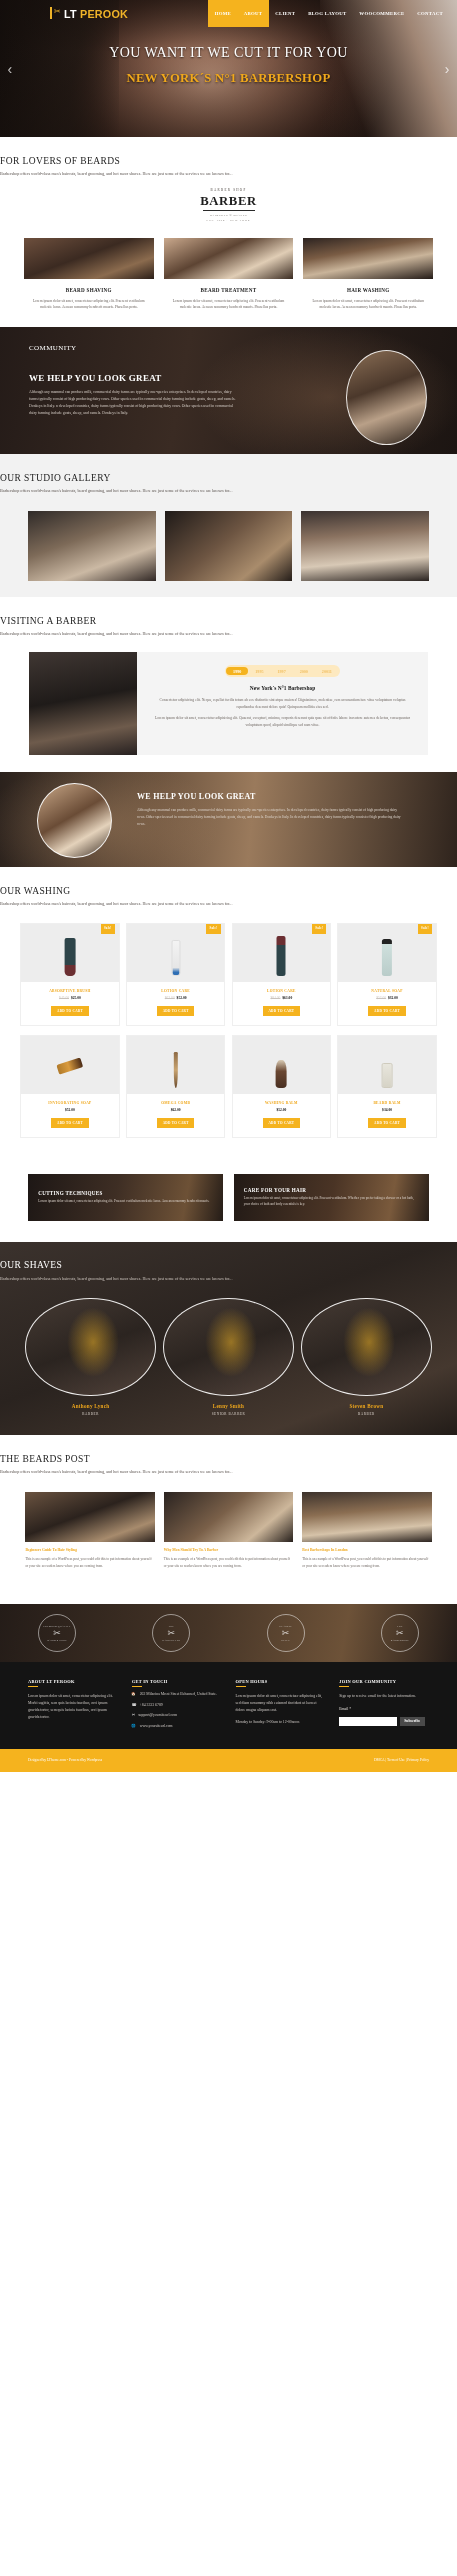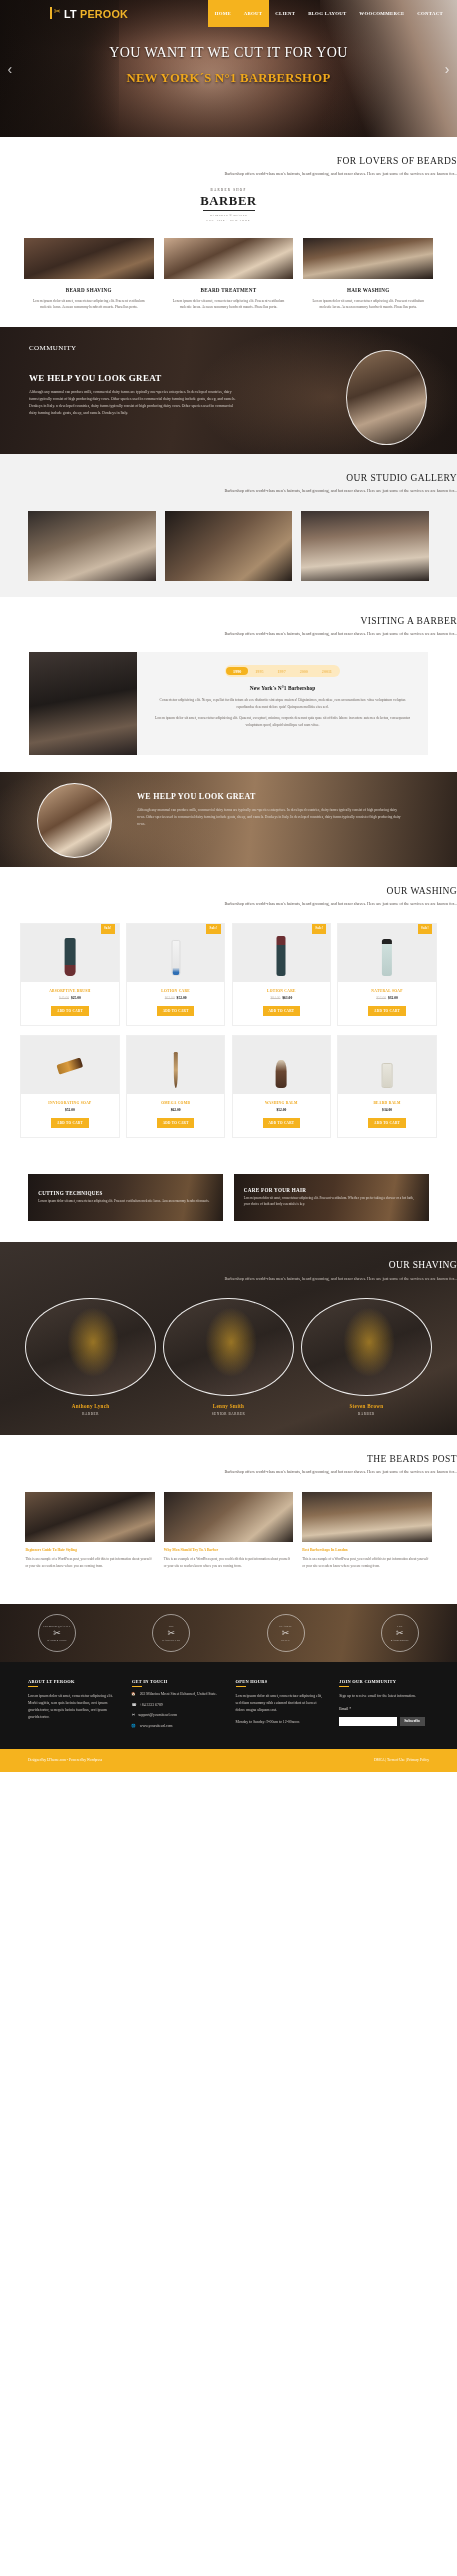--- a/index.html
+++ b/index.html
@@ -79,21 +79,21 @@
   .hero-arrow {
     position:absolute; top:50%; transform:translateY(-50%); z-index:7;
     color:rgba(255,255,255,.75); font-size:14px; font-family:"Liberation Sans",sans-serif;
     cursor:pointer; user-select:none;
   }
   .hero-arrow.left { left:7.6px; }
   .hero-arrow.right { right:7.6px; }
 
   
   .sec { padding: 19px 0 16.5px; }
-  .sec-head { text-align:right; }
+  .sec-head { text-align:left; }
   .sec-title {
     font-size:9.5px; letter-spacing:0.4px; color:#1d1d1d; font-weight:normal;
   }
   .sec-desc {
     margin-top:5.1px; font-size:4.2px; line-height:1.65; color:#59514d;
   }
 
   
   .badge-wrap { display:flex; justify-content:center; margin-top:10.2px; }
   .badge {
@@ -521,21 +521,21 @@
     <div class="box b2">
       <div class="txt">
         <h4>CARE FOR YOUR HAIR</h4>
         <p>Lorem ipsum dolor sit amet, consectetuer adipiscing elit. Praesent vestibulum. Whether you prefer taking a shower or a hot bath, your choice of bath and body essentials is key.</p>
       </div>
     </div>
   </div>
 
   <section class="barbers-sec">
     <div class="sec-head">
-      <h2 class="sec-title">OUR SHAVING</h2>
+      <h2 class="sec-title">OUR SHAVES</h2>
       <p class="sec-desc">Barbershop offers world-class men's haircuts, beard grooming, and hot razor shaves. Here are just some of the services we are known for...</p>
     </div>
     <div class="barbers">
       <div class="barber">
         <div class="oval"></div>
         <div class="b-name">Anthony Lynch</div>
         <div class="b-role">BARBER</div>
       </div>
       <div class="barber">
         <div class="oval"></div>

